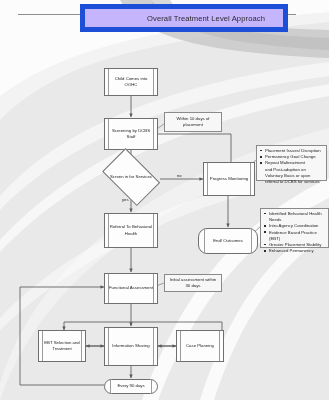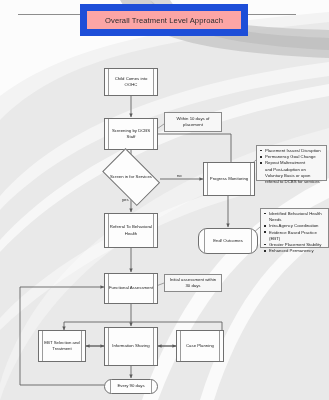--- a/index.html
+++ b/index.html
@@ -11,23 +11,23 @@
   }
   #bg{position:absolute;left:0;top:0;width:329px;height:400px;z-index:0;}
   #title-wrap{
     position:absolute;left:0;top:0;width:329px;height:30px;z-index:3;
   }
   .title-rule{
     position:absolute;top:14px;height:1px;background:#8d8d8d;
   }
   #title-box{
     position:absolute;left:80px;top:4px;width:154px;height:18px;
-    border:7px solid #1d4ed8;background:#fca5a5;
+    border:5px solid #1d4ed8;background:#c4b5fd;
     display:flex;align-items:center;justify-content:center;
-    font-size:7.6px;color:#2b2b2b;letter-spacing:.1px;white-space:nowrap;
+    font-size:7.6px;color:#2b2b2b;letter-spacing:.1px;white-space:nowrap;padding-left:44px;
   }
   #chart{position:absolute;left:0;top:0;width:329px;height:400px;z-index:2;}
 
   
   .node{
     position:absolute;z-index:4;box-sizing:border-box;
     background:#fdfdfd;border:1px solid #6f6f6f;
     display:flex;align-items:center;justify-content:center;text-align:center;
     font-size:4.3px;line-height:1.42;color:#232323;
     padding:1px 3px;

